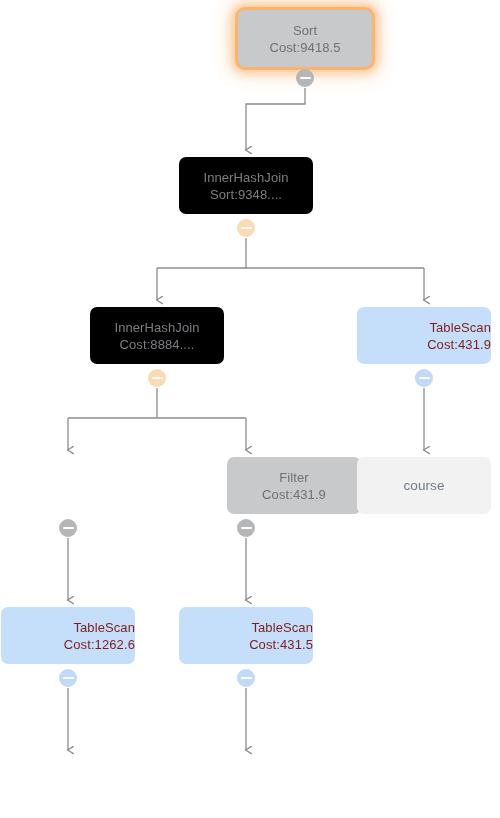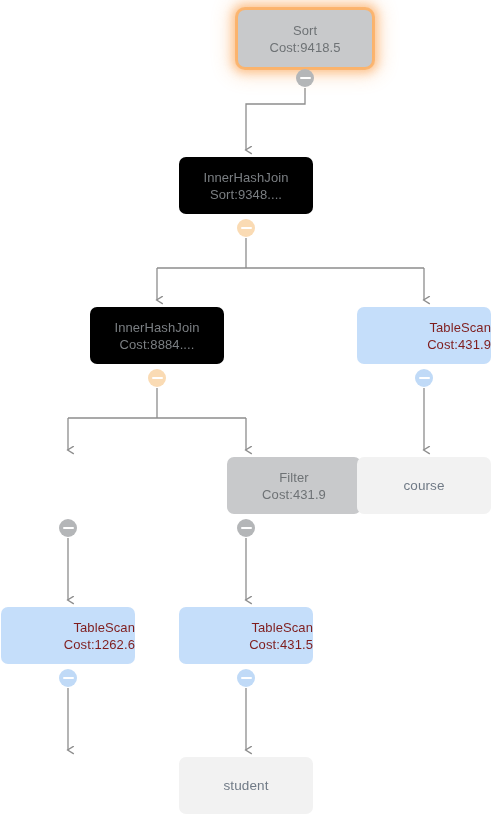--- a/index.html
+++ b/index.html
@@ -143,17 +143,14 @@
   </div>
   <div class="toggle t-blue" style="left:59px;top:669px;"></div>
 
   <div class="node n-blue" style="left:179px;top:607px;width:134px;height:57px;">
     <span class="ttl">TableScan</span>
     <span class="cost">Cost:431.5</span>
   </div>
   <div class="toggle t-blue" style="left:237px;top:669px;"></div>
 
 
-  <div class="node n-leaf" style="left:179px;top:757px;width:134px;height:57px;">
-    <span class="ttl">student</span>
-  </div>
 
 </div>
 
 </body></html>

